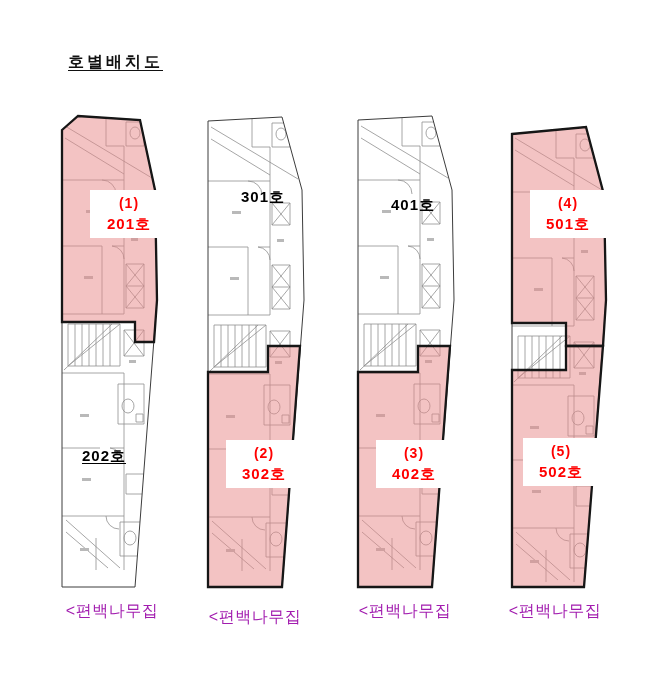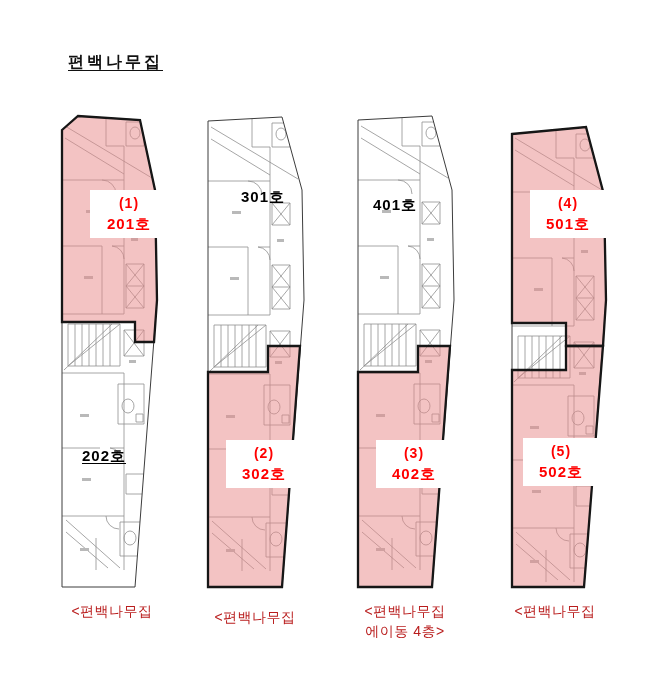--- a/index.html
+++ b/index.html
@@ -18,36 +18,36 @@
     color:#ff0000;font-weight:bold;font-size:15px;line-height:1.45;
     padding:3px 2px;letter-spacing:1px;white-space:nowrap;
   }
   .unit-box .no{font-size:14px;}
   .plain-label{
     position:absolute;color:#000;font-weight:bold;font-size:15px;
     text-align:center;letter-spacing:1px;white-space:nowrap;
   }
   .underlined{text-decoration:underline;text-underline-offset:2px;}
   .caption{
-    position:absolute;color:#b91c1c;font-size:14px;line-height:20px;
+    position:absolute;color:#a21caf;font-size:16px;line-height:20px;
     text-align:center;letter-spacing:0.5px;white-space:nowrap;
   }
   
   .outline{fill:none;stroke:#3c3c3c;stroke-width:1;}
   .hl{fill:rgba(232,136,136,0.5);stroke:#161616;stroke-width:2.3;stroke-linejoin:miter;}
   .walls{stroke:#8f8f8f;stroke-width:0.8;fill:none;}
   .smudge{fill:#b9b9b9;}
   .ticks{stroke:#a9a9a9;stroke-width:0.8;stroke-dasharray:2,16;fill:none;}
 </style>
 </head>
 <body>
 
 <div class="canvas">
 
-  <div class="doc-title">편백나무집</div>
+  <div class="doc-title">호별배치도</div>
 
   <svg class="plans-svg" width="663" height="700" viewBox="0 0 663 700">
     <defs>
       <g id="interior">
         <path class="ticks" d="M-3,2 V452"></path>
 
         <path class="walls" d="M0,62 H62 M0,128 H40 M50,128 H62 M0,196 H62 M0,255 H62 M0,330 H38 M48,330 H62 M0,398 H62"></path>
 
         <path class="walls" d="M62,28 V196 M62,255 V452 M40,128 V196 M44,0 V28 M44,28 H62 M34,420 V452"></path>
 
@@ -133,21 +133,21 @@
     <div>201호</div>
   </div>
   <div class="plain-label underlined" style="left:72px;top:447px;width:64px;">202호</div>
 
   <div class="plain-label" style="left:228px;top:188px;width:70px;">301호</div>
   <div class="unit-box" style="left:226px;top:440px;width:72px;">
     <div class="no">(2)</div>
     <div>302호</div>
   </div>
 
-  <div class="plain-label" style="left:360px;top:196px;width:70px;">401호</div>
+  <div class="plain-label" style="left:378px;top:196px;width:70px;">401호</div>
   <div class="unit-box" style="left:376px;top:440px;width:72px;">
     <div class="no">(3)</div>
     <div>402호</div>
   </div>
 
   <div class="unit-box" style="left:530px;top:190px;width:72px;">
     <div class="no">(4)</div>
     <div>501호</div>
   </div>
   <div class="unit-box" style="left:523px;top:438px;width:72px;">
@@ -156,19 +156,18 @@
   </div>
 
   <div class="caption" style="left:55px;top:601px;width:114px;">
     <div>&lt;편백나무집</div>
   </div>
   <div class="caption" style="left:198px;top:607px;width:114px;">
     <div>&lt;편백나무집</div>
   </div>
   <div class="caption" style="left:348px;top:601px;width:114px;">
     <div>&lt;편백나무집</div>
-    <div>에이동 4층&gt;</div>
   </div>
   <div class="caption" style="left:498px;top:601px;width:114px;">
     <div>&lt;편백나무집</div>
   </div>
 
 </div>
 
 </body></html>

